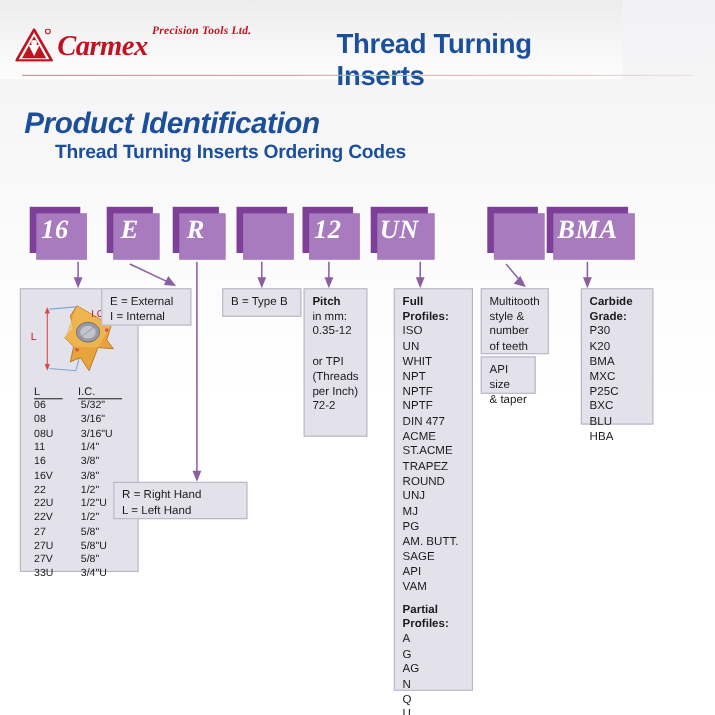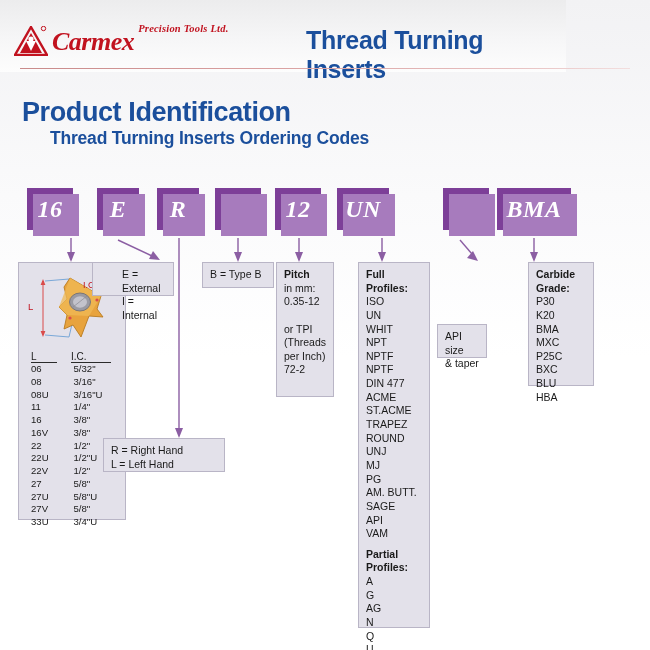--- a/index.html
+++ b/index.html
@@ -46,21 +46,21 @@
     letter-spacing: -0.3px;
   }
   .header-rule {
     position: absolute; left: 20px; top: 68px; width: 610px; height: 1px;
     background: linear-gradient(90deg,#c98b8b 0%,#d9a0a0 40%,#e7c0c0 80%,#f2dede 100%);
   }
 
   
   .sec-title {
     position: absolute; left: 22px; top: 97px;
-    font-weight: bold; font-size: 27px;
+    font-weight: bold; font-style: italic; font-size: 27px;
     color: #1b4f9c; letter-spacing: -0.4px;
   }
   .sub-title {
     position: absolute; left: 22px; top: 128px;
     font-weight: bold; font-size: 17.5px; color: #1b4f9c;
     letter-spacing: -0.2px;
     margin-left: 28px;
   }
 
   
@@ -285,21 +285,21 @@
             <span class="c2">5/8"</span>
           </div>
           <div class="lic-row">
             <span class="c1">33U</span>
             <span class="c2">3/4"U</span>
           </div>
         </div>
     </div>
   </div>
 
-  <div class="panel" style="left:92px; top:262px; width:82px; height:34px;padding-left:22px;">
+  <div class="panel" style="left:92px; top:262px; width:82px; height:34px;">
     <div class="pad">
       <div class="list-line">E = External</div>
       <div class="list-line">I  = Internal</div>
     </div>
   </div>
 
   <div class="panel" style="left:103px; top:438px; width:122px; height:34px;">
     <div class="pad">
       <div class="list-line">R = Right Hand</div>
       <div class="list-line">L = Left Hand</div>
@@ -355,20 +355,28 @@
           <div class="list-line">A</div>
           <div class="list-line">G</div>
           <div class="list-line">AG</div>
           <div class="list-line">N</div>
           <div class="list-line">Q</div>
           <div class="list-line">U</div>
         </div>
     </div>
   </div>
 
+  <div class="panel" style="left:437px; top:262px; width:62px; height:60px;">
+    <div class="pad">
+      <div class="list-line">Multitooth</div>
+      <div class="list-line">style &amp;</div>
+      <div class="list-line">number</div>
+      <div class="list-line">of teeth</div>
+    </div>
+  </div>
 
   <div class="panel" style="left:437px; top:324px; width:50px; height:34px;">
     <div class="pad">
       <div class="list-line">API size</div>
       <div class="list-line">&amp; taper</div>
     </div>
   </div>
 
   <div class="panel" style="left:528px; top:262px; width:66px; height:124px;">
     <div class="pad">

